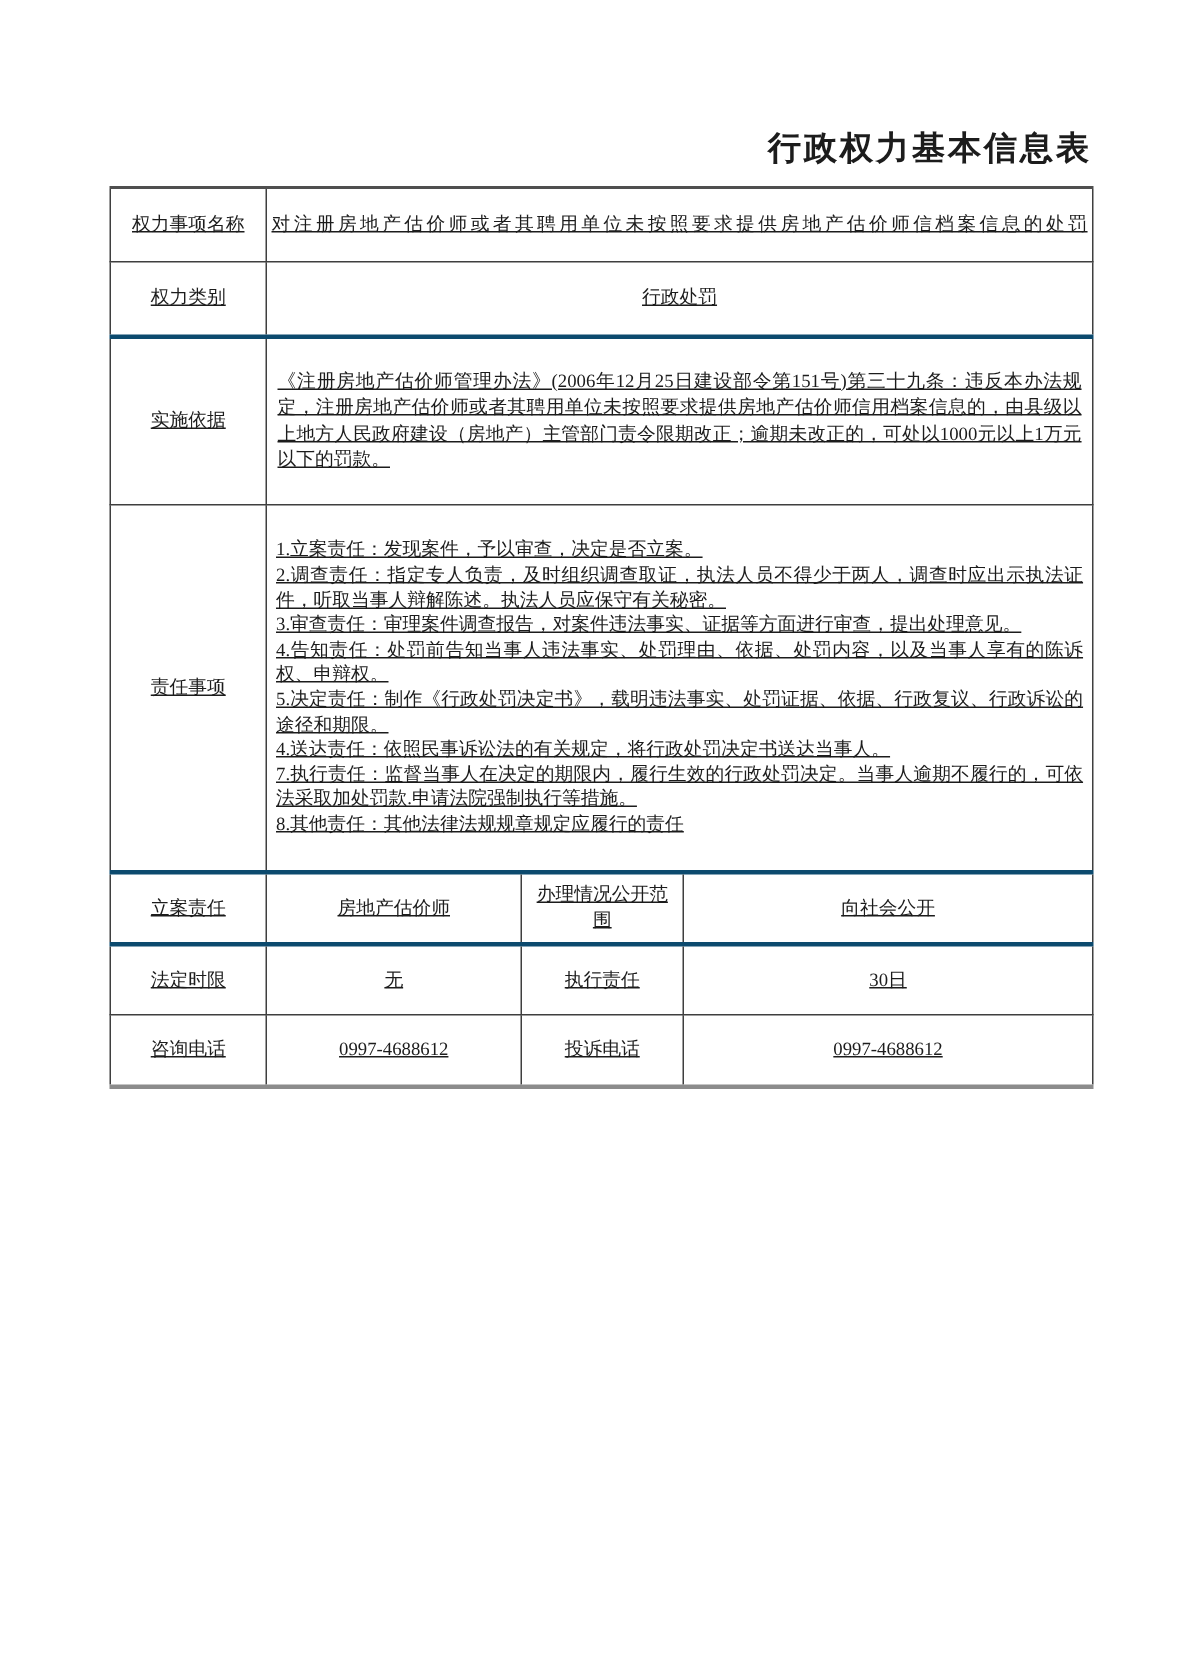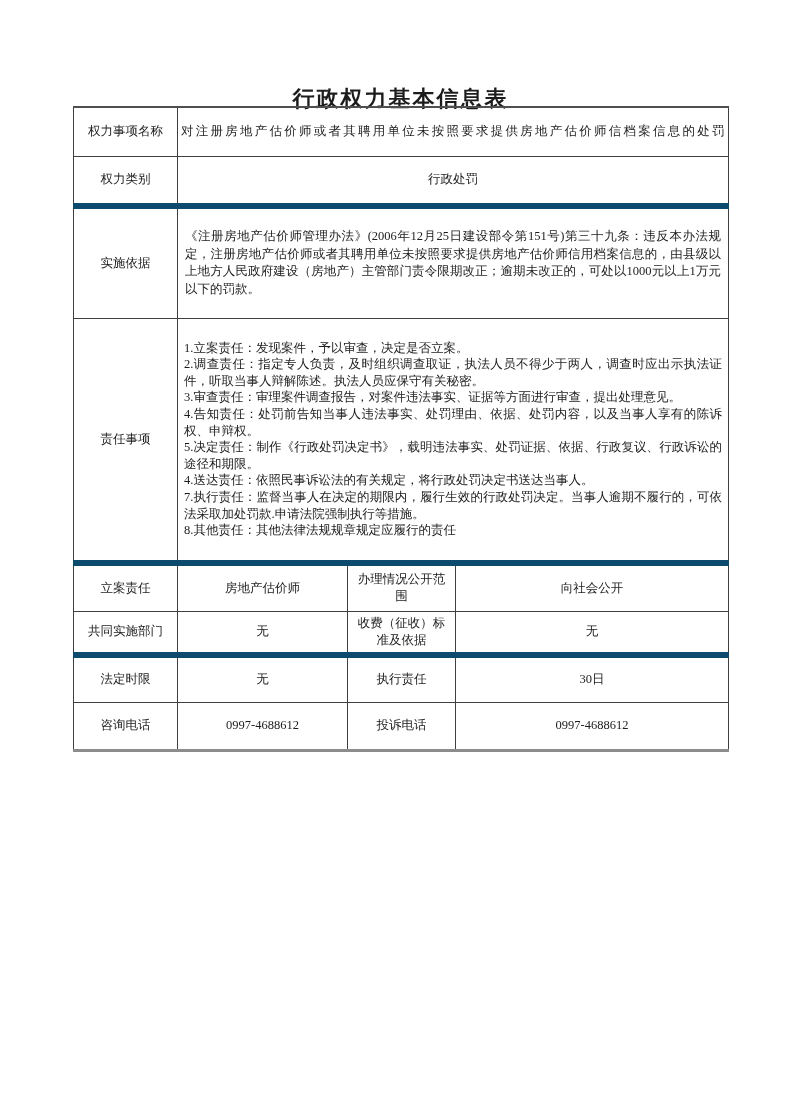--- a/index.html
+++ b/index.html
@@ -13,48 +13,49 @@
     position: relative;
     font-family: "Liberation Serif", "DejaVu Serif", serif;
     color: #1c1c1c;
   }
   .doc-title {
     position: absolute;
     left: 73px;
     top: 84px;
     width: 655px;
     margin: 0;
-    text-align: center;
+    text-align: right;
     font-size: 22px;
     font-weight: bold;
     letter-spacing: 2px;
   }
   table.info-table {
     position: absolute;
     left: 73px;
-    top: 106px;
+    top: 124px;
     width: 655px;
     border-collapse: collapse;
     table-layout: fixed;
     border: 1px solid #3f3f3f;
     border-top: 2px solid #4f4f4f;
     border-bottom: 3px solid #8c8c8c;
+    text-decoration: underline;
   }
   col.c1 { width: 104px; }
   col.c2 { width: 170px; }
   col.c3 { width: 108px; }
   col.c4 { width: 273px; }
   td {
     border: 1px solid #3f3f3f;
     font-size: 12.5px;
     padding: 2px 4px;
     vertical-align: middle;
     overflow: hidden;
   }
-  tr.thick-top > td { border-top: 6px solid #0c4a6e; }
+  tr.thick-top > td { border-top: 3px solid #0c4a6e; }
   .label-cell {
     text-align: center;
     line-height: 17px;
   }
   .value-center {
     text-align: center;
     line-height: 17px;
   }
   .fill-line {
     text-align: justify;
@@ -129,26 +130,20 @@
     </tr>
 
 
     <tr class="r6 thick-top">
       <td class="label-cell">立案责任</td>
       <td class="value-center">房地产估价师</td>
       <td class="label-cell">办理情况公开范围</td>
       <td class="value-center">向社会公开</td>
     </tr>
 
-    <tr class="r7">
-      <td class="label-cell">共同实施部门</td>
-      <td class="value-center">无</td>
-      <td class="label-cell">收费（征收）标准及依据</td>
-      <td class="value-center">无</td>
-    </tr>
 
     <tr class="r8 thick-top">
       <td class="label-cell">法定时限</td>
       <td class="value-center">无</td>
       <td class="label-cell">执行责任</td>
       <td class="value-center">30日</td>
     </tr>
 
     <tr class="r9">
       <td class="label-cell">咨询电话</td>

